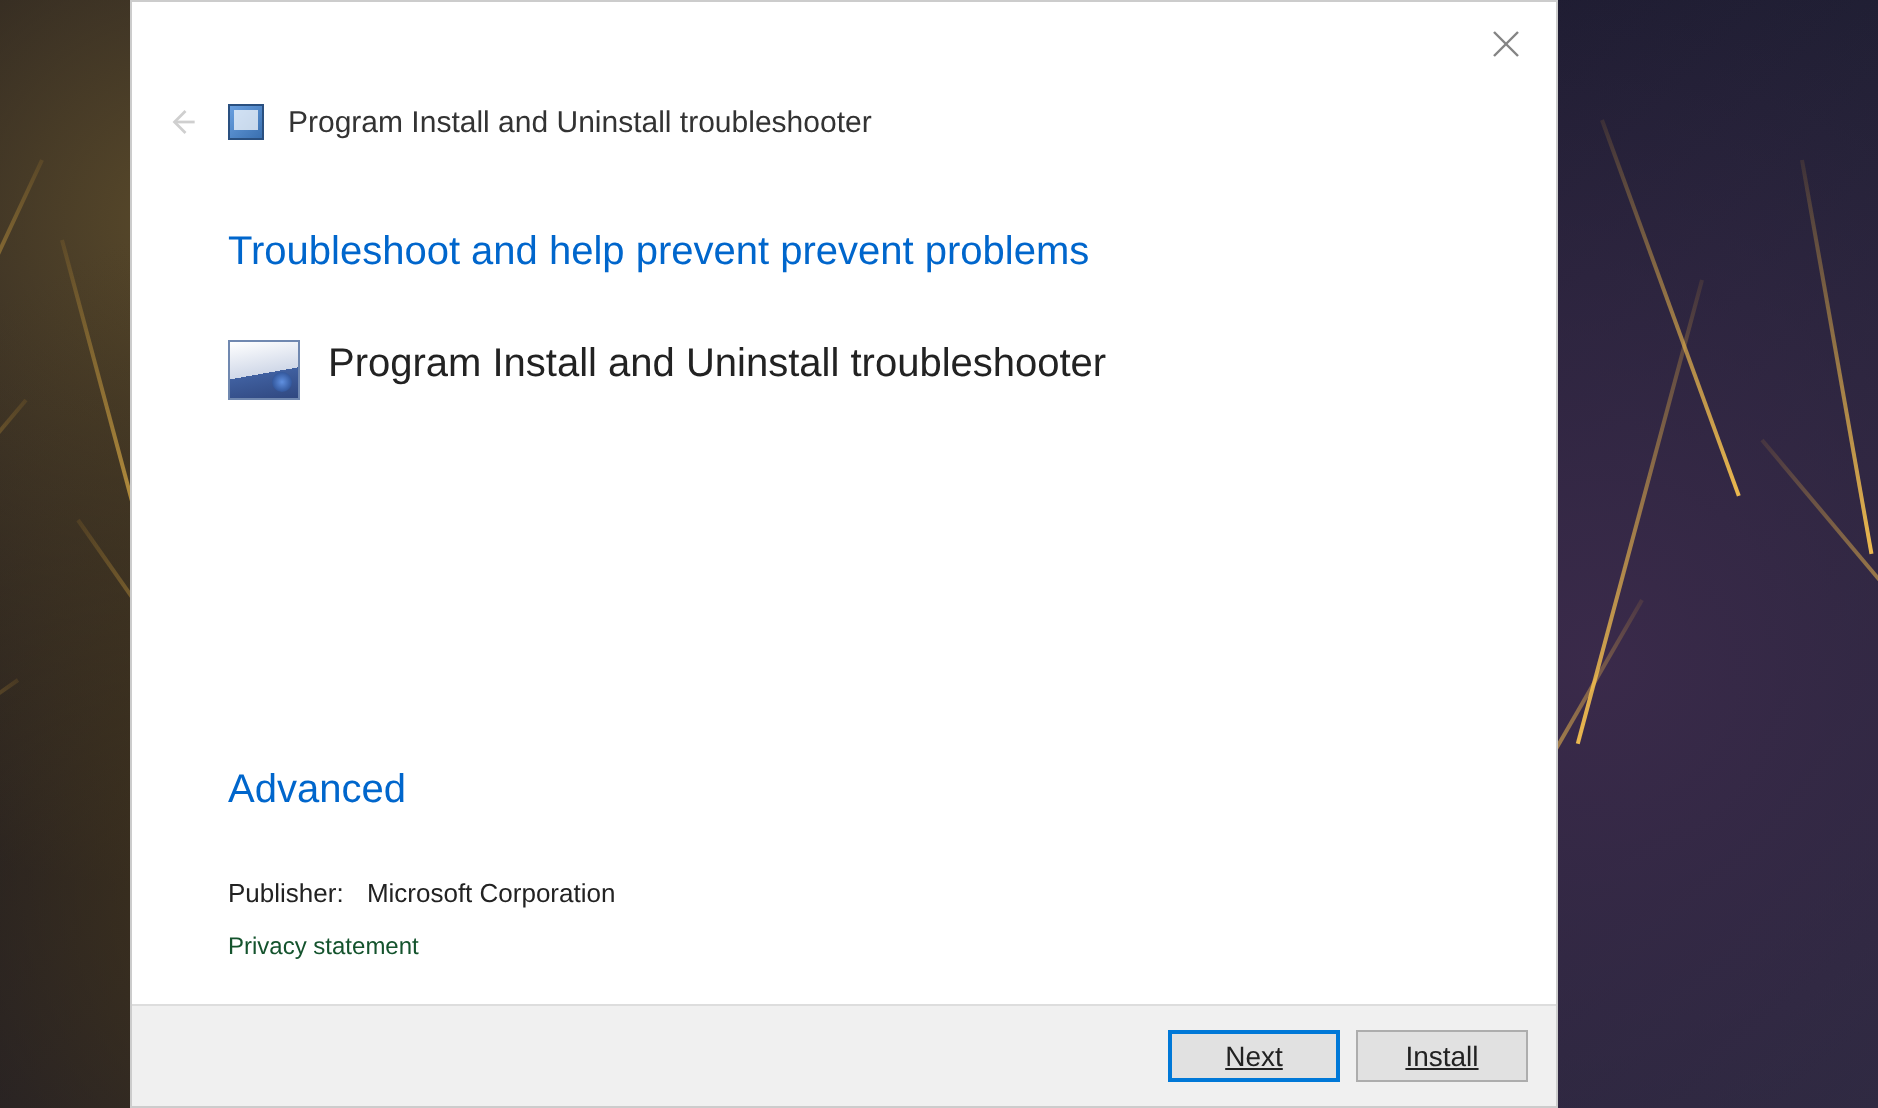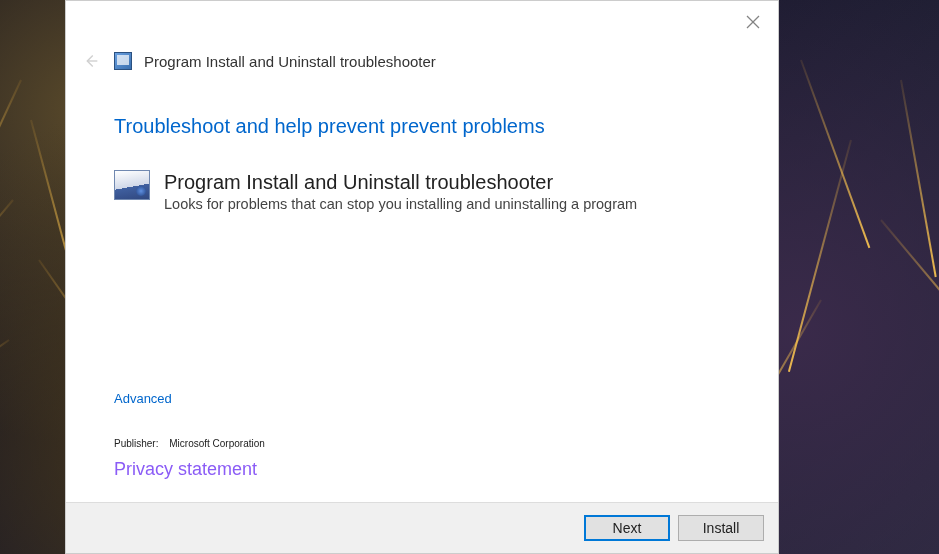--- a/index.html
+++ b/index.html
@@ -143,40 +143,40 @@
     .tool-desc {
       font-size: 14.5px;
       color: #444444;
       margin-top: 2px;
     }
     .bottom-area {
       padding: 0 48px 10px 48px;
     }
     .advanced-link {
       color: #0066cc;
+      font-size: 20px;
+      cursor: pointer;
+      display: inline-block;
+      margin-bottom: 32px;
+    }
+    .publisher-row {
       font-size: 13px;
-      cursor: pointer;
-      display: inline-block;
-      margin-bottom: 32px;
-    }
-    .publisher-row {
-      font-size: 10px;
       color: #222222;
       margin-bottom: 10px;
     }
     .publisher-label {
       display: inline-block;
     }
     .publisher-value {
       display: inline-block;
       margin-left: 8px;
     }
     .privacy-link {
-      color: #8b5cf6;
-      font-size: 18px;
+      color: #14532d;
+      font-size: 12px;
       cursor: pointer;
       display: inline-block;
       margin-bottom: 12px;
     }
     .button-bar {
       border-top: 1px solid #dddddd;
       background: #f0f0f0;
       padding: 12px 14px 12px 14px;
       display: flex;
       justify-content: flex-end;
@@ -184,20 +184,21 @@
     }
     .btn {
       min-width: 86px;
       height: 26px;
       background: #e1e1e1;
       border: 1px solid #adadad;
       font-size: 14px;
       color: #222222;
       cursor: pointer;
       padding: 0 16px;
+      text-decoration: underline;
     }
     .btn-primary {
       border: 2px solid #0078d7;
       background: #e1e1e1;
     }
   </style>
 </head>
 <body>
 
 <div class="desktop-bg"></div>
@@ -234,21 +235,20 @@
     <div class="header-icon"></div>
     <div class="header-title">Program Install and Uninstall troubleshooter</div>
   </div>
 
   <div class="content">
     <div class="main-heading">Troubleshoot and help prevent prevent problems</div>
     <div class="tool-row">
       <div class="tool-icon"></div>
       <div class="tool-text">
         <div class="tool-title">Program Install and Uninstall troubleshooter</div>
-        <div class="tool-desc">Looks for problems that can stop you installing and uninstalling a program</div>
       </div>
     </div>
   </div>
 
   <div class="bottom-area">
     <span class="advanced-link">Advanced</span>
     <div class="publisher-row">
       <span class="publisher-label">Publisher:</span>
       <span class="publisher-value">Microsoft Corporation</span>
     </div>

